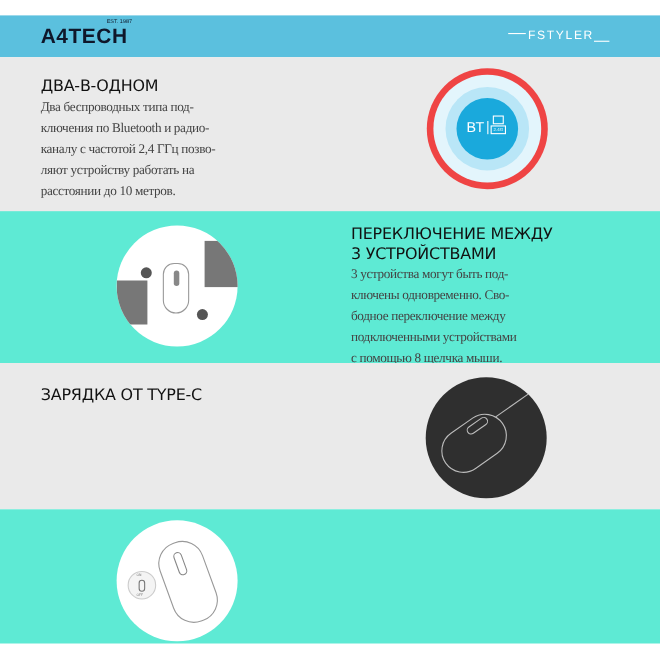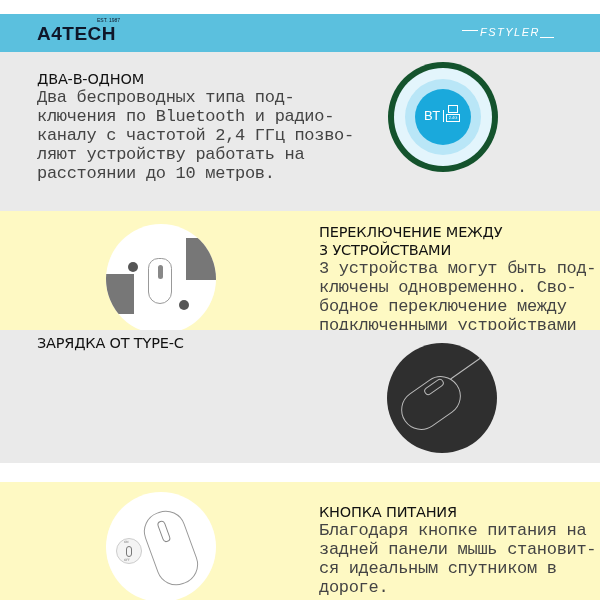--- a/index.html
+++ b/index.html
@@ -2,31 +2,31 @@
 <html><head>
 <meta charset="utf-8">
 <style>
   * { margin: 0; padding: 0; box-sizing: border-box; }
   html, body { width: 600px; height: 600px; background: #ffffff; overflow: hidden; }
   body { position: relative; font-family: "DejaVu Sans", sans-serif; }
 
   .header { position: absolute; left: 0; top: 14px; width: 600px; height: 38px; background: #5bc0de; }
   .logo { position: absolute; left: 37px; top: 10px; color: #0f172a; font-family: "Liberation Sans", sans-serif; font-weight: bold; font-size: 19px; letter-spacing: 0.5px; line-height: 1; }
   .logo .est { position: absolute; left: 60px; top: -6px; font-size: 5px; font-weight: normal; letter-spacing: 0; white-space: nowrap; }
-  .brand { position: absolute; left: 480px; top: 13px; color: #fff; font-family: "Liberation Sans", sans-serif; font-size: 11px; letter-spacing: 1.5px; line-height: 1; font-style: italic; }
+  .brand { position: absolute; left: 480px; top: 13px; color: #fff; font-family: "Liberation Sans", sans-serif; font-size: 11px; letter-spacing: 1.5px; line-height: 1; }
   .brand::before { content: ""; position: absolute; left: -18px; top: 3px; width: 16px; height: 1px; background: #fff; }
   .brand::after { content: ""; position: absolute; right: -14px; bottom: 0; width: 14px; height: 1px; background: #fff; }
 
   .band { position: absolute; left: 0; width: 600px; }
   .band.light { background: #eaeaea; }
-  .band.dark { background: #fef9c3; margin-top: 19px; }
+  .band.dark { background: #5eead4; }
 
   .text-block { position: absolute; color: #3b3b3b; }
   .text-block h2 { font-family: "DejaVu Sans", sans-serif; font-size: 14.5px; font-weight: normal; color: #111; line-height: 18px; letter-spacing: -0.2px; }
-  .text-block p { font-family: Liberation Mono, monospace; font-size: 17px; line-height: 19px; color: #444; white-space: pre-line; letter-spacing: -0.3px; }
+  .text-block p { font-family: Liberation Serif, serif; font-size: 12px; line-height: 19px; color: #444; white-space: pre-line; letter-spacing: -0.3px; }
 
   .circle { position: absolute; border-radius: 50%; }
   .illus-white { background: #ffffff; overflow: hidden; }
   .illus-dark { background: #2f2f2f; overflow: hidden; }
 </style>
 </head>
 <body>
 
 <div class="header">
   <div class="logo">
@@ -38,21 +38,21 @@
 
 <div class="band light" style="top:52px;height:161px;padding-left:28px;">
   <div class="text-block" style="left:37px;top:18px;">
     <h2>ДВА-В-ОДНОМ</h2>
     <p>Два беспроводных типа под-
 ключения по Bluetooth и радио-
 каналу с частотой 2,4 ГГц позво-
 ляют устройству работать на
 расстоянии до 10 метров.</p>
   </div>
-  <div class="circle" style="left:388px;top:10px;width:110px;height:110px;background:#14532d;">
+  <div class="circle" style="left:388px;top:10px;width:110px;height:110px;background:#ef4444;">
     <div class="circle" style="left:6px;top:6px;width:98px;height:98px;background:#e3f5fc;"></div>
     <div class="circle" style="left:17px;top:17px;width:76px;height:76px;background:#b9e6f7;"></div>
     <div class="circle" style="left:27px;top:27px;width:56px;height:56px;background:#1aa9dc;"></div>
     <div style="position:absolute;left:36px;top:46px;color:#fff;font-family:'Liberation Sans',sans-serif;font-size:13px;letter-spacing:-0.5px;">BT</div>
     <div style="position:absolute;left:55px;top:48px;width:1px;height:12px;background:#fff;"></div>
     <div style="position:absolute;left:60px;top:43px;width:10px;height:8px;border:1px solid #fff;"></div>
     <div style="position:absolute;left:58px;top:52px;width:14px;height:8px;border:1px solid #fff;color:#fff;font-size:4px;line-height:6px;text-align:center;font-family:'Liberation Sans',sans-serif;">2.4G</div>
   </div>
 </div>
 
@@ -74,41 +74,34 @@
 3 УСТРОЙСТВАМИ</h2>
     <p>3 устройства могут быть под-
 ключены одновременно. Сво-
 бодное переключение между
 подключенными устройствами
 с помощью 8 щелчка мыши.</p>
   </div>
 </div>
 
 <div class="band light" style="top:330px;height:133px;">
-  <div class="text-block" style="left:37px;top:4px;">
+  <div class="text-block" style="left:37px;top:21px;">
     <h2>ЗАРЯДКА ОТ TYPE-C</h2>
   </div>
   <div class="circle illus-dark" style="left:387px;top:13px;width:110px;height:110px;">
     <div style="position:absolute;left:12px;top:40px;width:64px;height:40px;border:1px solid #bbb;border-radius:22px;transform:rotate(-35deg);"></div>
     <div style="position:absolute;left:36px;top:40px;width:22px;height:8px;border:1px solid #bbb;border-radius:4px;transform:rotate(-35deg);"></div>
     <div style="position:absolute;left:60px;top:24px;width:40px;height:1px;background:#bbb;transform:rotate(-35deg);"></div>
   </div>
 </div>
 
 <div class="band dark" style="top:463px;height:122px;">
   <div class="circle illus-white" style="left:106px;top:10px;width:110px;height:110px;">
     <div style="position:absolute;left:44px;top:18px;width:42px;height:76px;border:1px solid #999;border-radius:20px;transform:rotate(-20deg);background:#fff;">
       <div style="position:absolute;left:15px;top:8px;width:8px;height:22px;border:1px solid #888;border-radius:4px;"></div>
     </div>
     <div class="circle" style="left:10px;top:46px;width:26px;height:26px;border:1px solid #ccc;background:#f4f4f4;">
       <div style="position:absolute;left:9px;top:7px;width:6px;height:11px;border:1px solid #777;border-radius:3px;"></div>
       <div style="position:absolute;left:7px;top:1px;font-size:3px;color:#777;">ON</div>
       <div style="position:absolute;left:7px;top:19px;font-size:3px;color:#777;">OFF</div>
     </div>
   </div>
-  <div class="text-block" style="left:319px;top:21px;">
-    <h2>КНОПКА ПИТАНИЯ</h2>
-    <p>Благодаря кнопке питания на
-задней панели мышь становит-
-ся идеальным спутником в
-дороге.</p>
-  </div>
 </div>
 
 </body></html>

